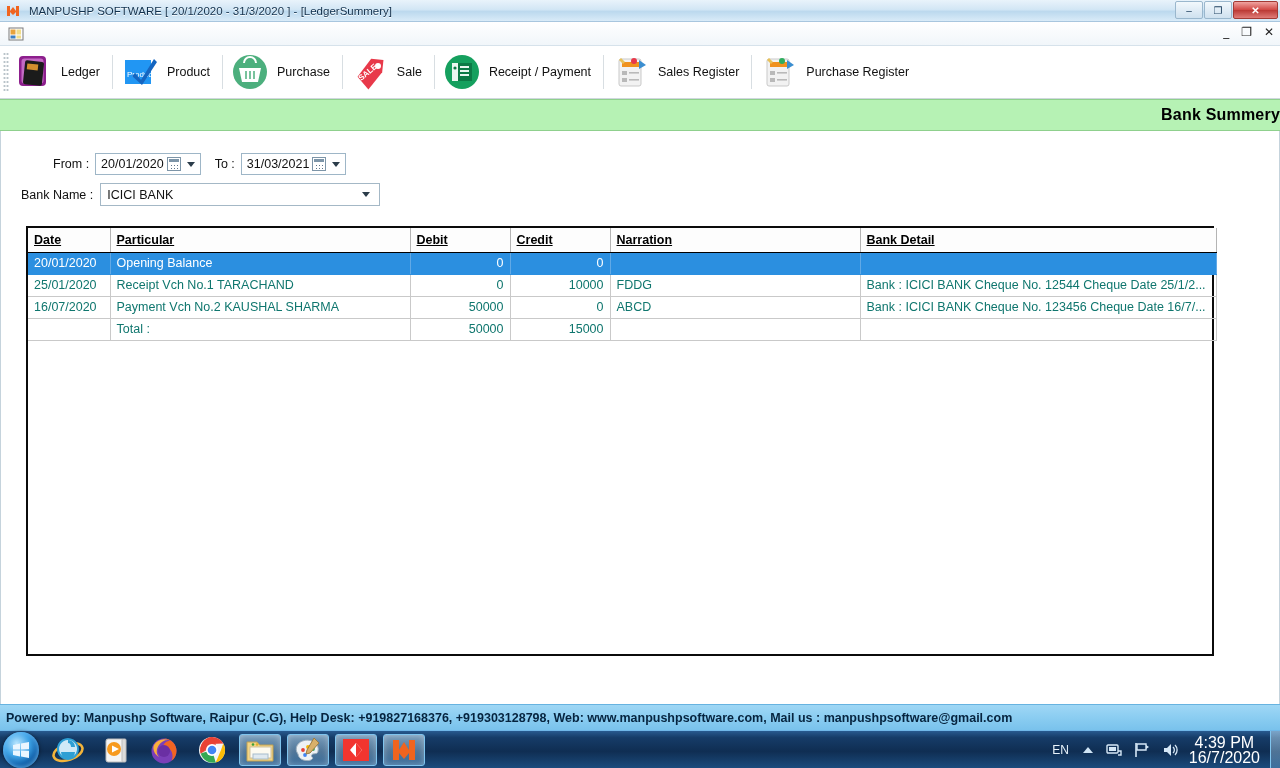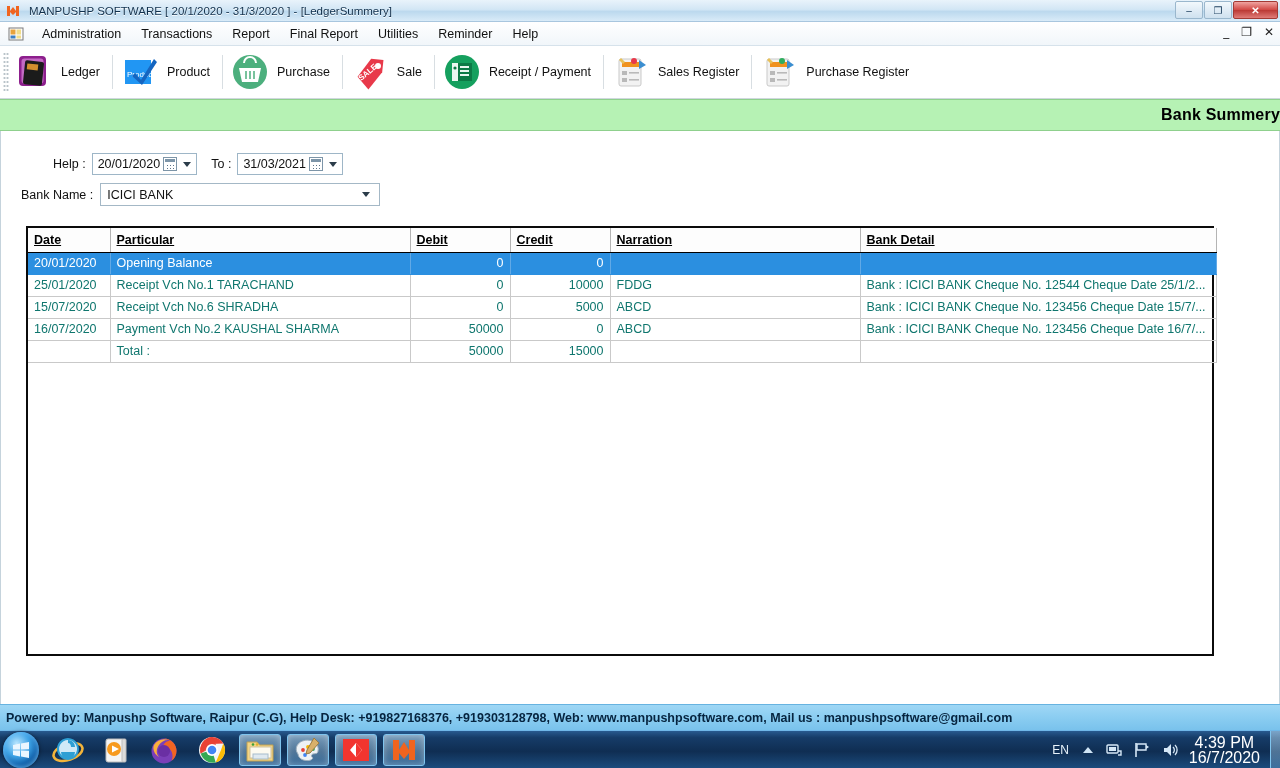--- a/index.html
+++ b/index.html
@@ -185,29 +185,20 @@
 <div class="menubar">
   <div class="menu-ico">
     <svg viewBox="0 0 16 16" width="16" height="16">
       <rect x="1" y="2" width="14" height="12" fill="#fdfdfd" stroke="#7a7a7a"></rect>
       <rect x="2.5" y="3.5" width="5" height="5" fill="#e8a33d"></rect>
       <rect x="8.5" y="3.5" width="4.5" height="5" fill="#f2dd8a"></rect>
       <rect x="2.5" y="9.5" width="5" height="3" fill="#3c7fc4"></rect>
       <rect x="8.5" y="9.5" width="4.5" height="3" fill="#f2dd8a"></rect>
     </svg>
   </div>
-  <div class="menu-items">
-    <div class="menu-item">Administration</div>
-    <div class="menu-item">Transactions</div>
-    <div class="menu-item">Report</div>
-    <div class="menu-item">Final Report</div>
-    <div class="menu-item">Utilities</div>
-    <div class="menu-item">Reminder</div>
-    <div class="menu-item">Help</div>
-  </div>
   <div class="mdi-btns">
     <span>_</span>
     <span>❐</span>
     <span>✕</span>
   </div>
 </div>
 
 <div class="toolbar">
   <div class="grip"></div>
 
@@ -323,21 +314,21 @@
   </div>
 </div>
 
 <div class="banner">
   <h1>Bank Summery</h1>
 </div>
 
 <div class="formarea">
 
   <div class="row-from">
-    <span class="lbl-sm">Help :</span>
+    <span class="lbl-sm">From :</span>
     <div class="dtbox">
       <span class="val">20/01/2020</span>
       <span class="dt-ico"></span>
       <span class="caret"></span>
     </div>
     <span class="lbl-sm" style="margin-left:8px">To :</span>
     <div class="dtbox">
       <span class="val">31/03/2021</span>
       <span class="dt-ico"></span>
       <span class="caret"></span>
@@ -381,28 +372,20 @@
         </tr>
         <tr>
           <td>25/01/2020</td>
           <td>Receipt Vch No.1 TARACHAND</td>
           <td class="num">0</td>
           <td class="num">10000</td>
           <td>FDDG</td>
           <td>Bank : ICICI BANK Cheque No. 12544 Cheque Date 25/1/2...</td>
         </tr>
         <tr>
-          <td>15/07/2020</td>
-          <td>Receipt Vch No.6 SHRADHA</td>
-          <td class="num">0</td>
-          <td class="num">5000</td>
-          <td>ABCD</td>
-          <td>Bank : ICICI BANK Cheque No. 123456 Cheque Date 15/7/...</td>
-        </tr>
-        <tr>
           <td>16/07/2020</td>
           <td>Payment Vch No.2 KAUSHAL SHARMA</td>
           <td class="num">50000</td>
           <td class="num">0</td>
           <td>ABCD</td>
           <td>Bank : ICICI BANK Cheque No. 123456 Cheque Date 16/7/...</td>
         </tr>
         <tr>
           <td></td>
           <td>Total :</td>

